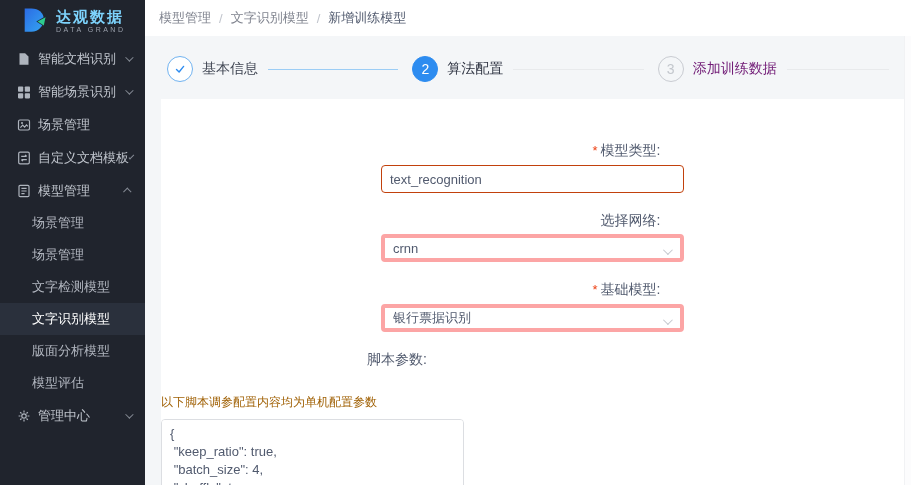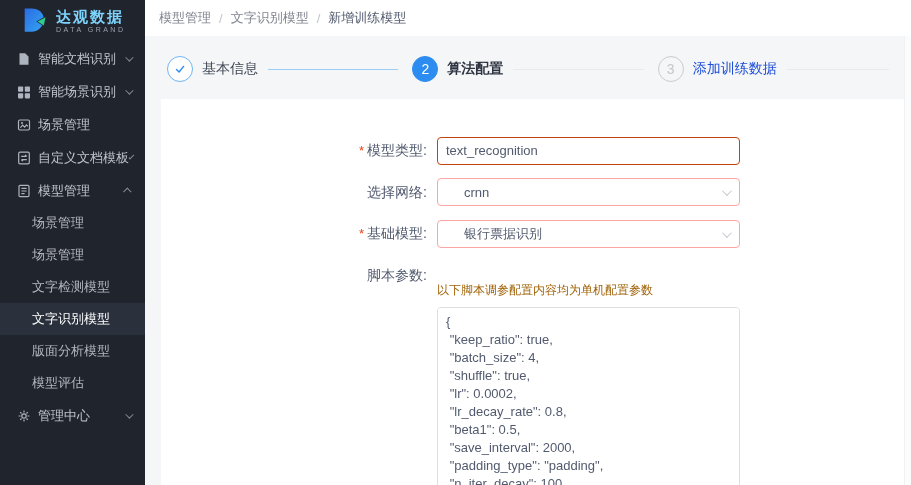--- a/index.html
+++ b/index.html
@@ -56,42 +56,42 @@
   .step-circle {
     width: 26px; height: 26px; border-radius: 50%; flex-shrink: 0;
     display: flex; align-items: center; justify-content: center;
     font-size: 14px;
   }
   .step.finished .step-circle { background: #fff; border: 1px solid #71b3f0; }
   .step.current  .step-circle { background: #2d8cf0; border: 1px solid #2d8cf0; color: #fff; }
   .step.waiting  .step-circle { border: 1px solid #c9ccd2; color: #c3c7cd; background: transparent; }
   .step-title { margin: 0 10px 0 9px; font-size: 14px; white-space: nowrap; }
   .step.finished .step-title { color: #3f4552; }
-  .step.current  .step-title { color: #2f3442; font-weight: bold; }
-  .step.waiting  .step-title { color: #1d4ed8; }
+  .step.current  .step-title { color: #2f3442; font-weight: normal; }
+  .step.waiting  .step-title { color: #701a75; }
   .step-tail { flex: 1; height: 1px; margin-right: 14px; }
   .step.finished .step-tail { background: #9ccdf5; }
   .step.current  .step-tail, .step.waiting .step-tail { background: #e8eaec; }
   
   .card { flex: 1; background: #fff; margin: 0 7px 0 16px; padding-top: 37px; overflow: hidden; }
-  .form-row { display: flex; align-items: center; margin-bottom: 13px; }
+  .form-row { display: flex; align-items: center; margin-bottom: 13px; flex-direction: column; }
   .form-row.top-align { align-items: flex-start; }
   .form-label {
     width: 276px; text-align: right; padding-right: 10px;
     font-size: 14px; color: #515a6e; line-height: 28px; flex-shrink: 0; white-space: nowrap;
   }
   .req { color: #ed4014; margin-right: 3px; font-size: 13px; }
   .text-input {
     width: 303px; height: 28px; border: 1px solid #c2410c; border-radius: 4px;
     padding: 0 8px; font-size: 13px; color: #515a6e; outline: none;
     font-family: "Liberation Sans", "DejaVu Sans", sans-serif; background: #fff;
   }
   .select-box {
-    width: 303px; height: 28px; border: 1px solid #fca5a5; border-radius: 4px;
-    padding: 0 24px 0 26px; display: flex; align-items: center;
+    width: 303px; height: 28px; border: 4px solid #fca5a5; border-radius: 4px;
+    padding: 0 24px 0 8px; display: flex; align-items: center;
     background: #fff; cursor: pointer; position: relative; font-size: 13px; color: #515a6e;
   }
   .select-box .sel-value { overflow: hidden; white-space: nowrap; }
   .select-box.serif .sel-value { font-family: "Liberation Serif", "DejaVu Serif", serif; }
   .sel-chev {
     position: absolute; right: 10px; top: 10px;
     width: 7px; height: 7px;
     border-right: 1px solid #c5c8ce; border-bottom: 1px solid #c5c8ce;
     transform: rotate(45deg) translateY(-2px);
   }

